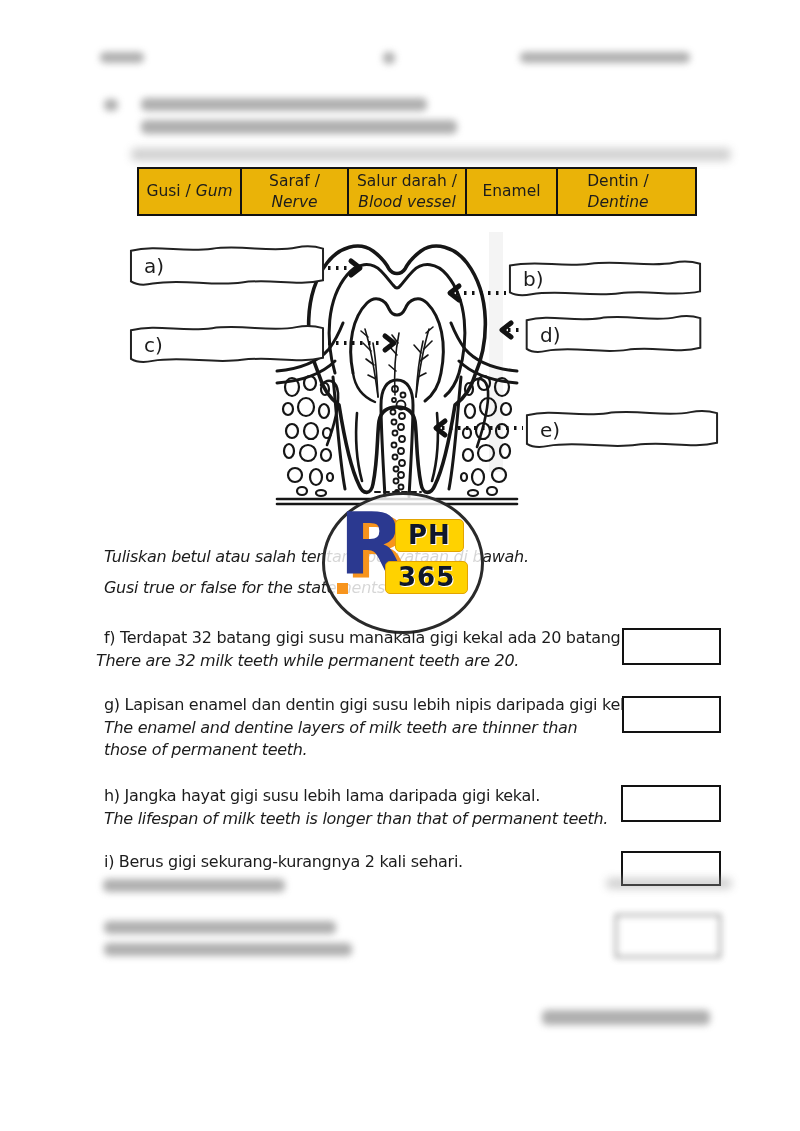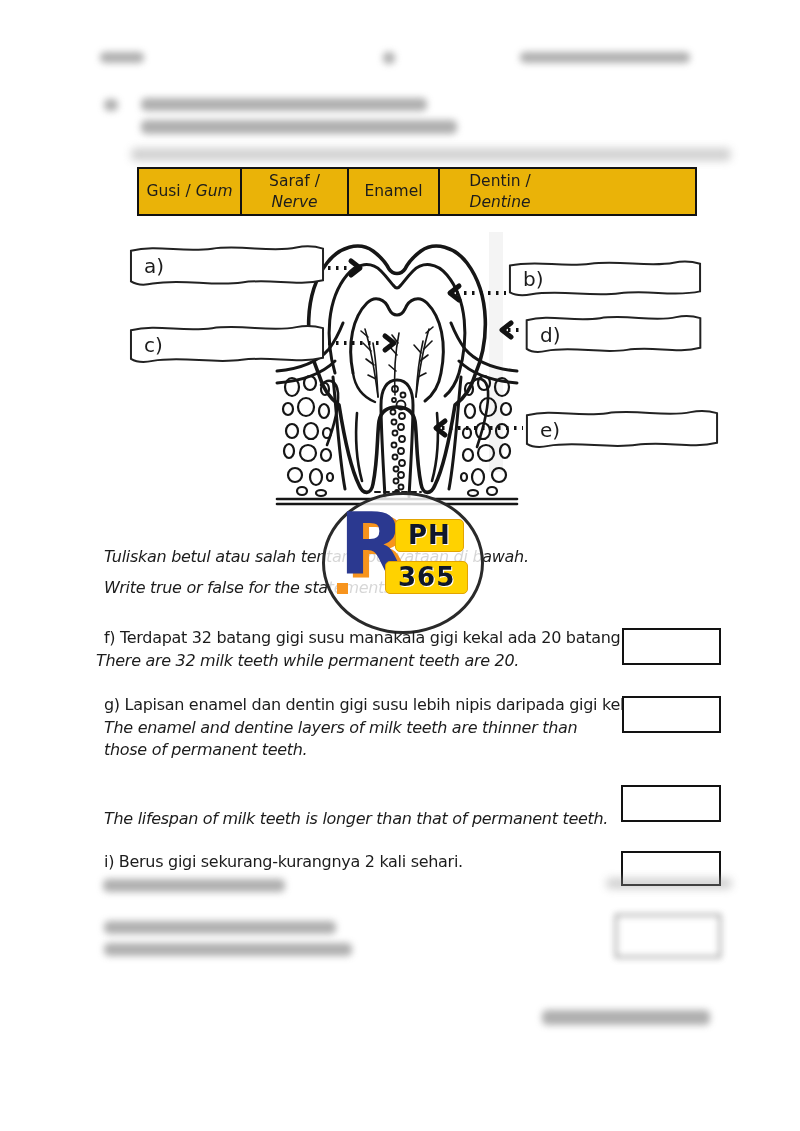--- a/index.html
+++ b/index.html
@@ -54,20 +54,24 @@
   <div class="abs blurbar" style="left:141px;top:98px;width:286px;height:13px;"></div>
   <div class="abs blurbar" style="left:141px;top:120px;width:316px;height:14px;"></div>
 
   <div class="abs ttable" style="left:137px;top:167px;width:556px;height:45px;">
     <div class="tcell" style="width:101px;">
       <span><span>Gusi / </span><span class="it">Gum</span></span>
     </div>
     <div class="tcell" style="width:105px;">
       <span>Saraf /</span>
       <span class="it">Nerve</span>
+    </div>
+    <div class="tcell" style="width:116px;">
+      <span>Salur darah /</span>
+      <span class="it">Blood vessel</span>
     </div>
     <div class="tcell" style="width:89px;">
       <span>Enamel</span>
     </div>
     <div class="tcell" style="width:120px;">
       <span>Dentin /</span>
       <span class="it">Dentine</span>
     </div>
   </div>
 
@@ -233,41 +237,42 @@
     <svg viewBox="0 0 200 44" preserveAspectRatio="none">
         <path d="M3,9 C30,3 55,11 85,7 C115,3 145,11 170,6 C180,4 190,5 197,7 L197,36 C170,42 145,34 115,38 C85,42 55,34 25,39 C15,41 8,40 3,37 Z" fill="#fff" stroke="#222" stroke-width="2" vector-effect="non-scaling-stroke"></path>
       </svg>
     <span class="wavylabel">e)</span>
   </div>
 
   <div class="abs line it" style="left:104px;top:548px;">
     <span>Tuliskan </span><span class="b">betul</span><span> atau </span><span class="b">salah</span><span> tentang penyataan di bawah.</span>
   </div>
   <div class="abs line it" style="left:104px;top:579px;">
-    <span>Write </span><span class="b">true</span><span> or </span><span class="b">false</span><span> for the statements below.</span>
+    <span>Gusi </span><span class="b">true</span><span> or </span><span class="b">false</span><span> for the statements below.</span>
   </div>
 
   <div class="watermark">
     <div class="logo">
       <span class="logo-r">R</span>
       <span class="logo-tag logo-ph">PH</span>
       <span class="logo-tag logo-365">365</span>
       <span class="logo-dot"></span>
     </div>
   </div>
 
   <div class="abs line" style="left:104px;top:629px;">f) Terdapat 32 batang gigi susu manakala gigi kekal ada 20 batang.</div>
   <div class="abs line it" style="left:96px;top:652px;">There are 32 milk teeth while permanent teeth are 20.</div>
   <div class="ansbox" style="left:622px;top:628px;width:95px;height:33px;"></div>
 
   <div class="abs line" style="left:104px;top:696px;">g) Lapisan enamel dan dentin gigi susu lebih nipis daripada gigi kekal.</div>
   <div class="abs line it" style="left:104px;top:741px;">those of permanent teeth.</div>
   <div class="abs line it" style="left:104px;top:719px;">The enamel and dentine layers of milk teeth are thinner than</div>
   <div class="ansbox" style="left:622px;top:696px;width:95px;height:33px;"></div>
 
+  <div class="abs line" style="left:104px;top:787px;">h) Jangka hayat gigi susu lebih lama daripada gigi kekal.</div>
   <div class="abs line it" style="left:104px;top:810px;">The lifespan of milk teeth is longer than that of permanent teeth.</div>
   <div class="ansbox" style="left:621px;top:785px;width:96px;height:33px;"></div>
 
   <div class="abs line" style="left:104px;top:853px;text-align:center;">i) Berus gigi sekurang-kurangnya 2 kali sehari.</div>
   <div class="abs blurbar" style="left:103px;top:879px;width:182px;height:13px;"></div>
   <div class="ansbox" style="left:621px;top:851px;width:96px;height:31px;"></div>
   <div class="abs blurbar light" style="left:606px;top:878px;width:126px;height:11px;"></div>
 
   <div class="abs blurbar" style="left:104px;top:921px;width:232px;height:13px;"></div>
   <div class="abs blurbar" style="left:104px;top:943px;width:248px;height:13px;"></div>

